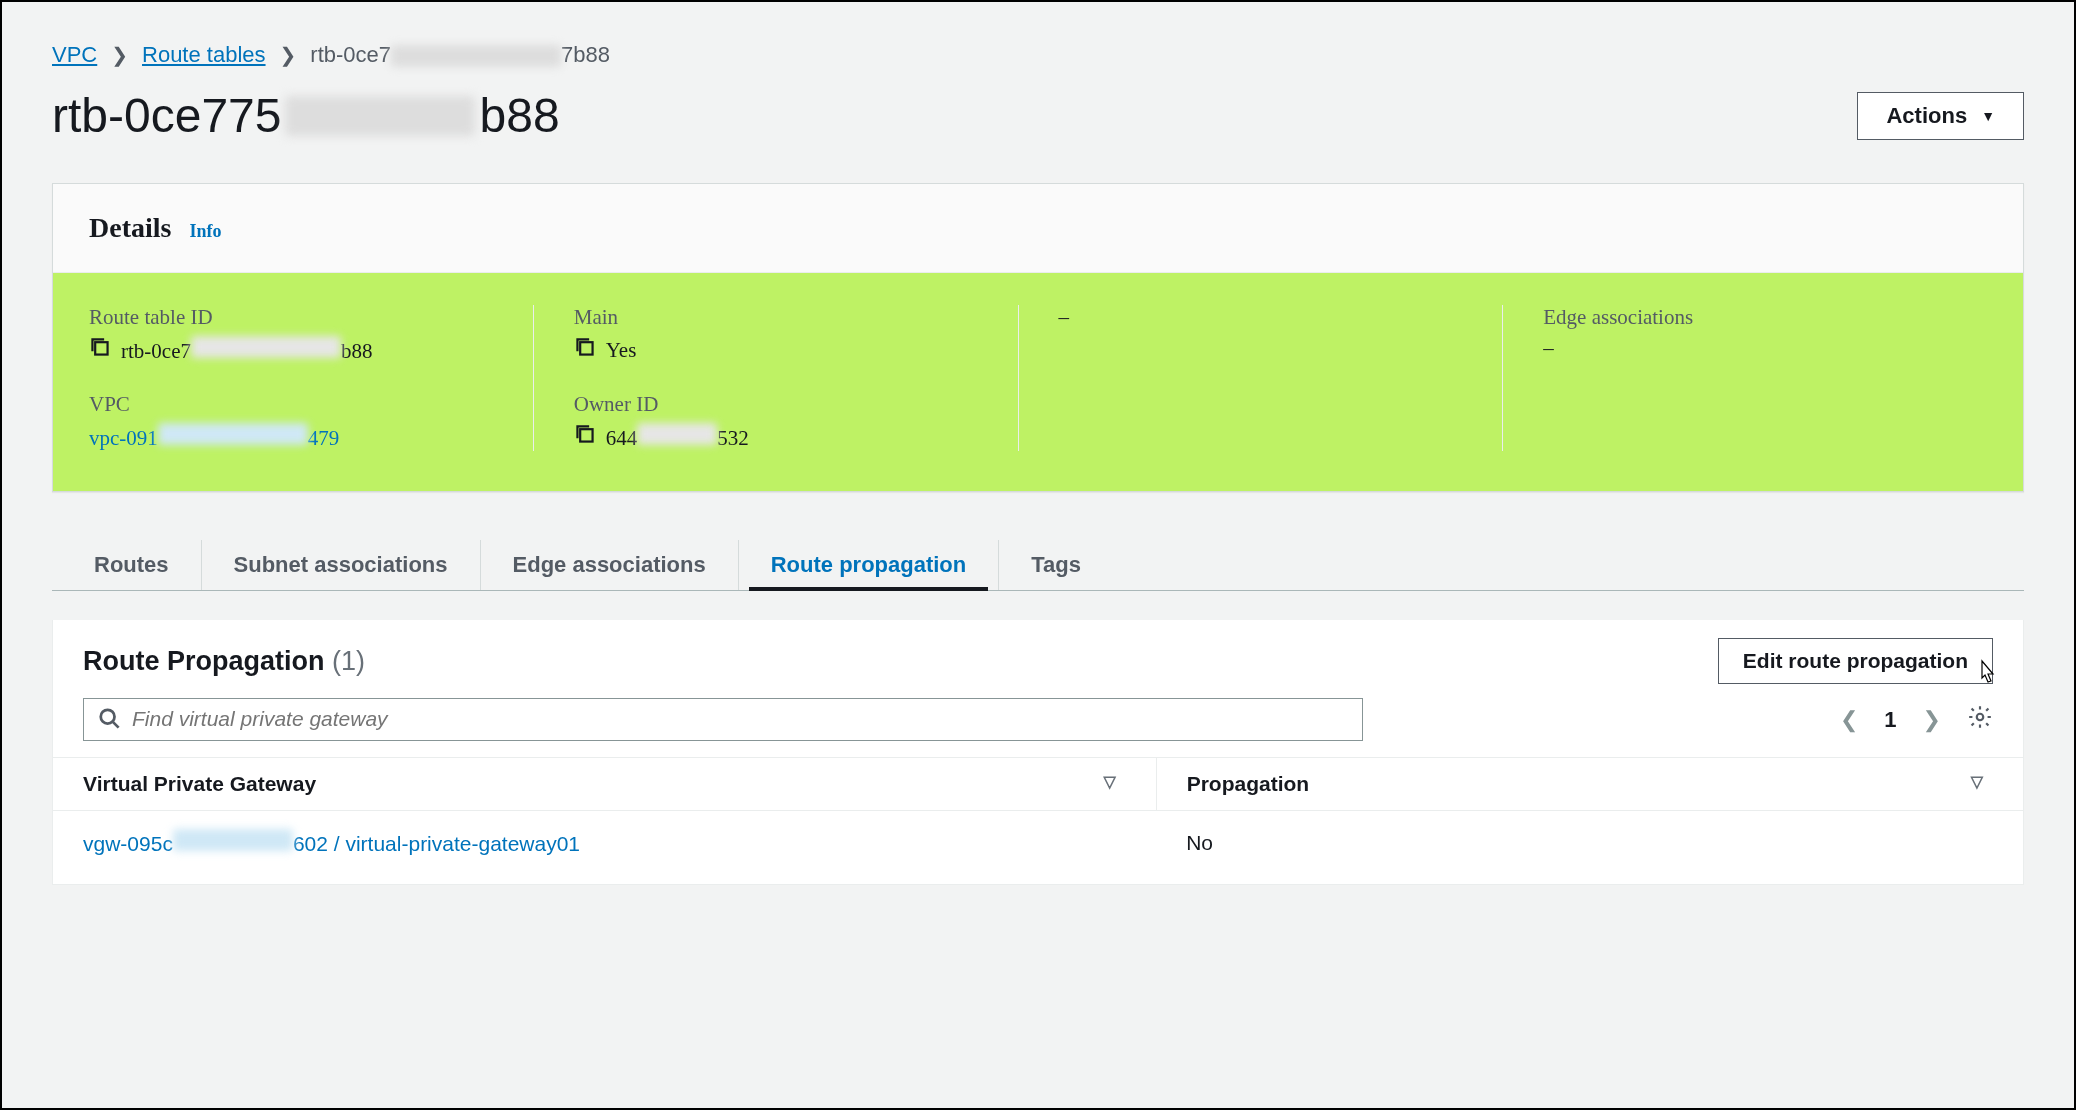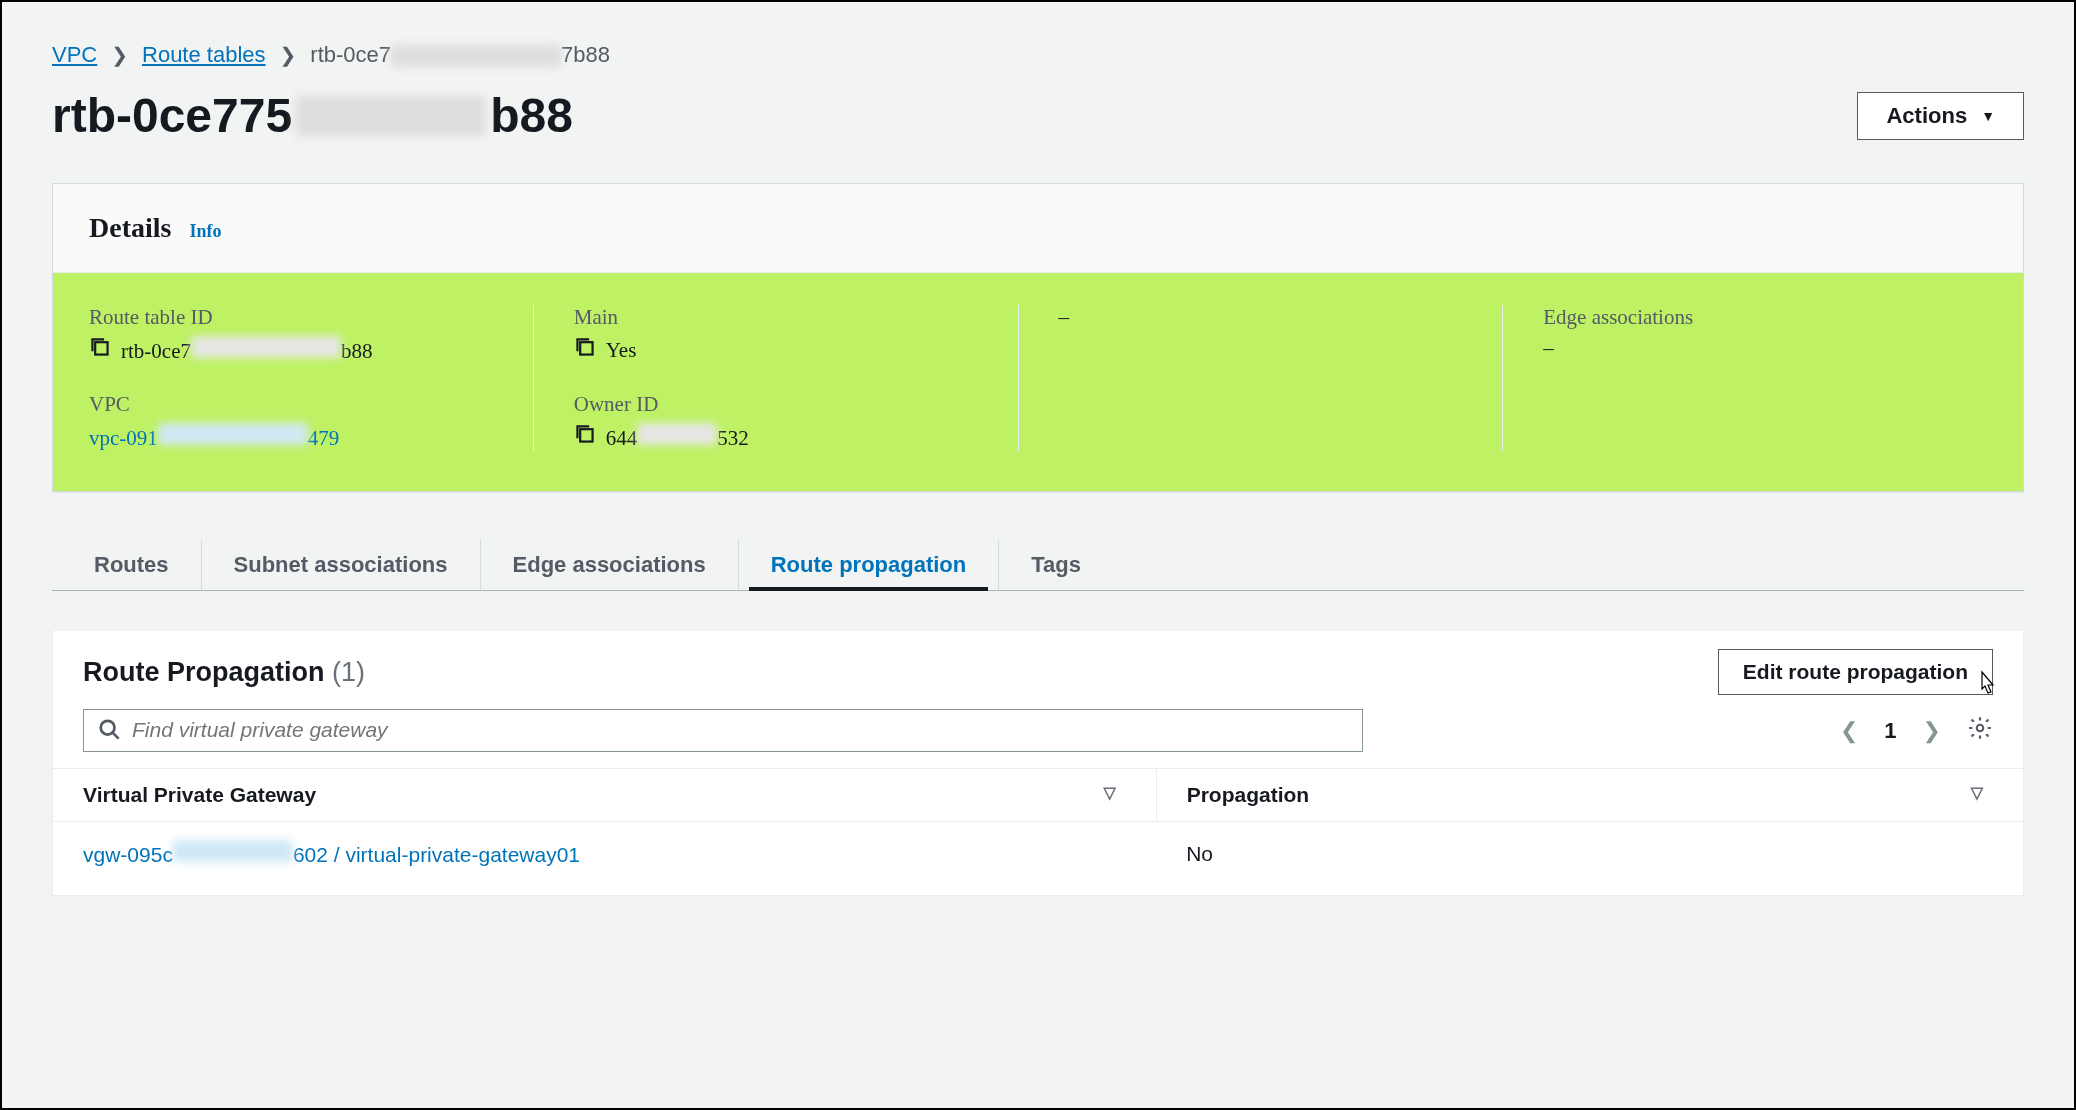--- a/index.html
+++ b/index.html
@@ -23,21 +23,21 @@
     gap: 14px;
     font-size: 22px;
     margin-bottom: 20px;
   }
   .breadcrumb a { color: #0073bb; text-decoration: underline; cursor: pointer; }
   .breadcrumb .chev { color: #545b64; font-size: 20px; }
   .breadcrumb .current { color: #545b64; }
   .redact1 { display:inline-block; width:170px; height:22px; background:#ddd; filter: blur(4px); vertical-align:middle; border-radius:3px;}
   
   .header-row { display:flex; justify-content:space-between; align-items:center; margin-bottom: 40px;}
-  .page-title { font-size: 48px; font-weight: 700; display:flex; align-items:center; }
+  .page-title { font-size: 48px; font-weight: 400; display:flex; align-items:center; }
   .page-title .redact2 { display:inline-block; width:190px; height:40px; background:#ddd; filter: blur(5px); margin:0 4px; border-radius:4px;}
   .actions-btn {
     border: 1.5px solid #545b64;
     background:#fff;
     padding: 10px 28px;
     font-size: 22px;
     font-weight:700;
     cursor:pointer;
     display:flex; align-items:center; gap:14px;
     color:#16191f;
@@ -69,21 +69,21 @@
   .field-label { color:#545b64; font-size:21px; margin-bottom:6px; }
   .field-value { font-size:21px; display:flex; align-items:center; gap:10px; }
   .field-value a { color:#0073bb; text-decoration:none; }
   .copy-icon svg { width:22px; height:22px; }
   .redact3 { display:inline-block; width:150px; height:22px; background:#e6e6e6; filter: blur(4px); border-radius:3px;}
   .redact4 { display:inline-block; width:80px; height:22px; background:#e6e6e6; filter: blur(4px); border-radius:3px;}
   
   .tabs {
     display:flex;
     border-bottom:1px solid #aab7b8;
-    margin-bottom: 40px;
+    margin-bottom: 29px;
     padding: 0 10px;
   }
   .tab {
     padding: 12px 32px;
     font-size:22px;
     font-weight:700;
     color:#545b64;
     cursor:pointer;
     border-right:1px solid #d5dbdb;
     position:relative;

